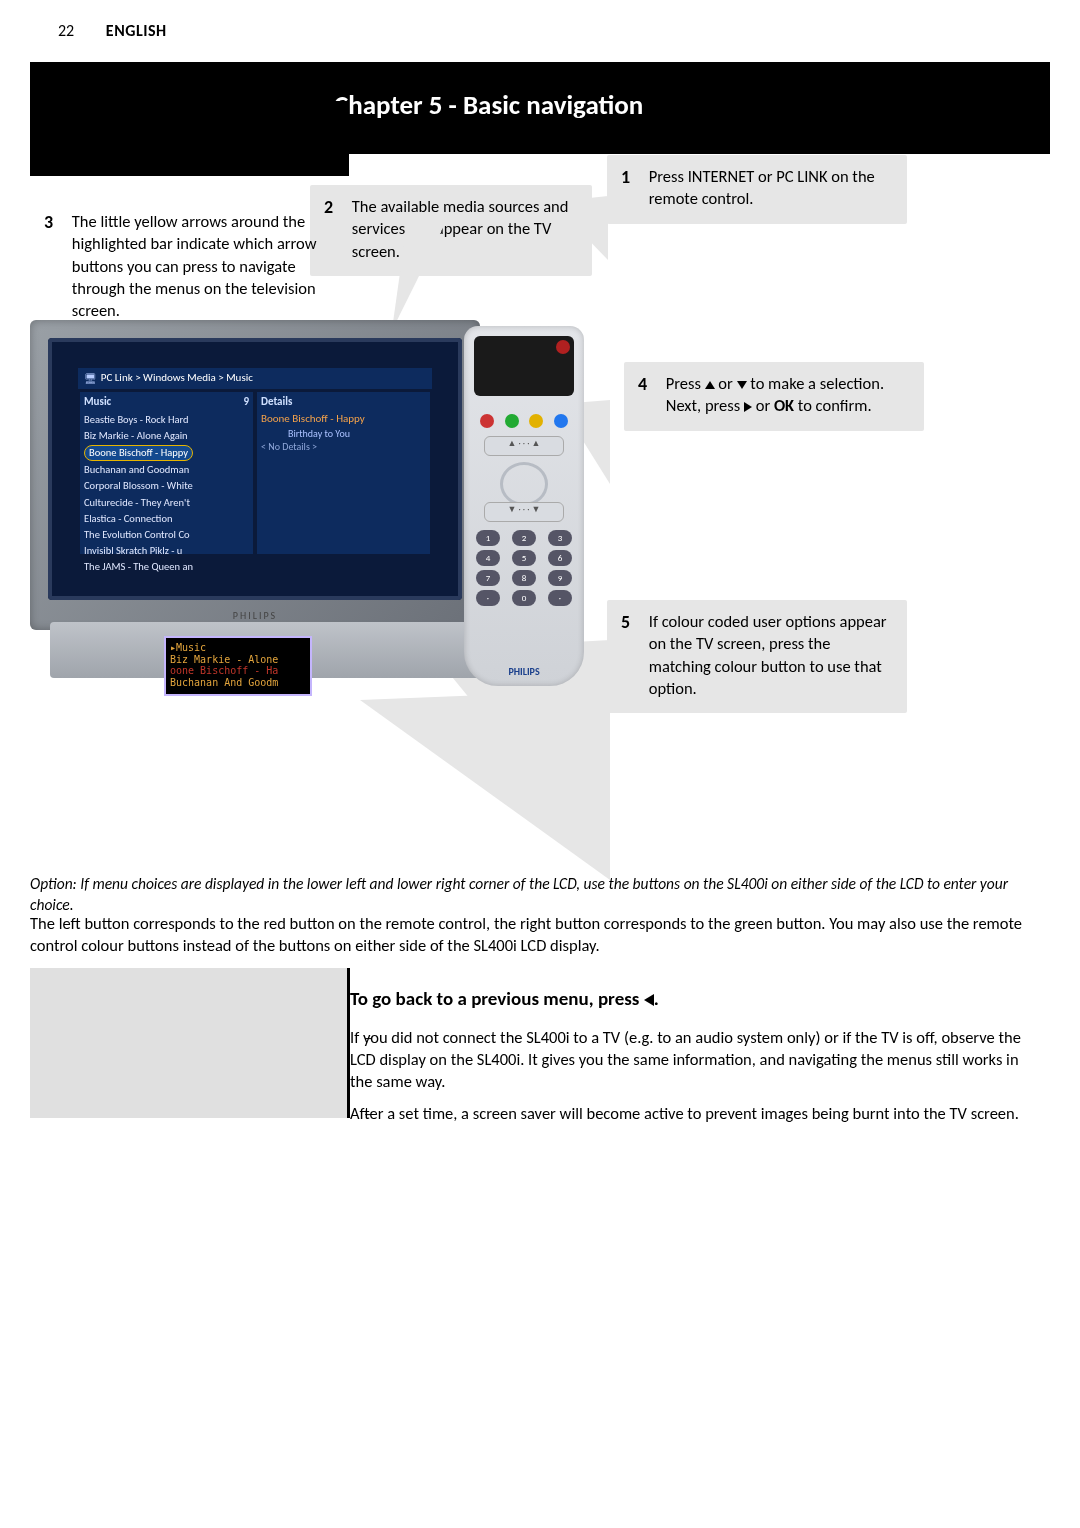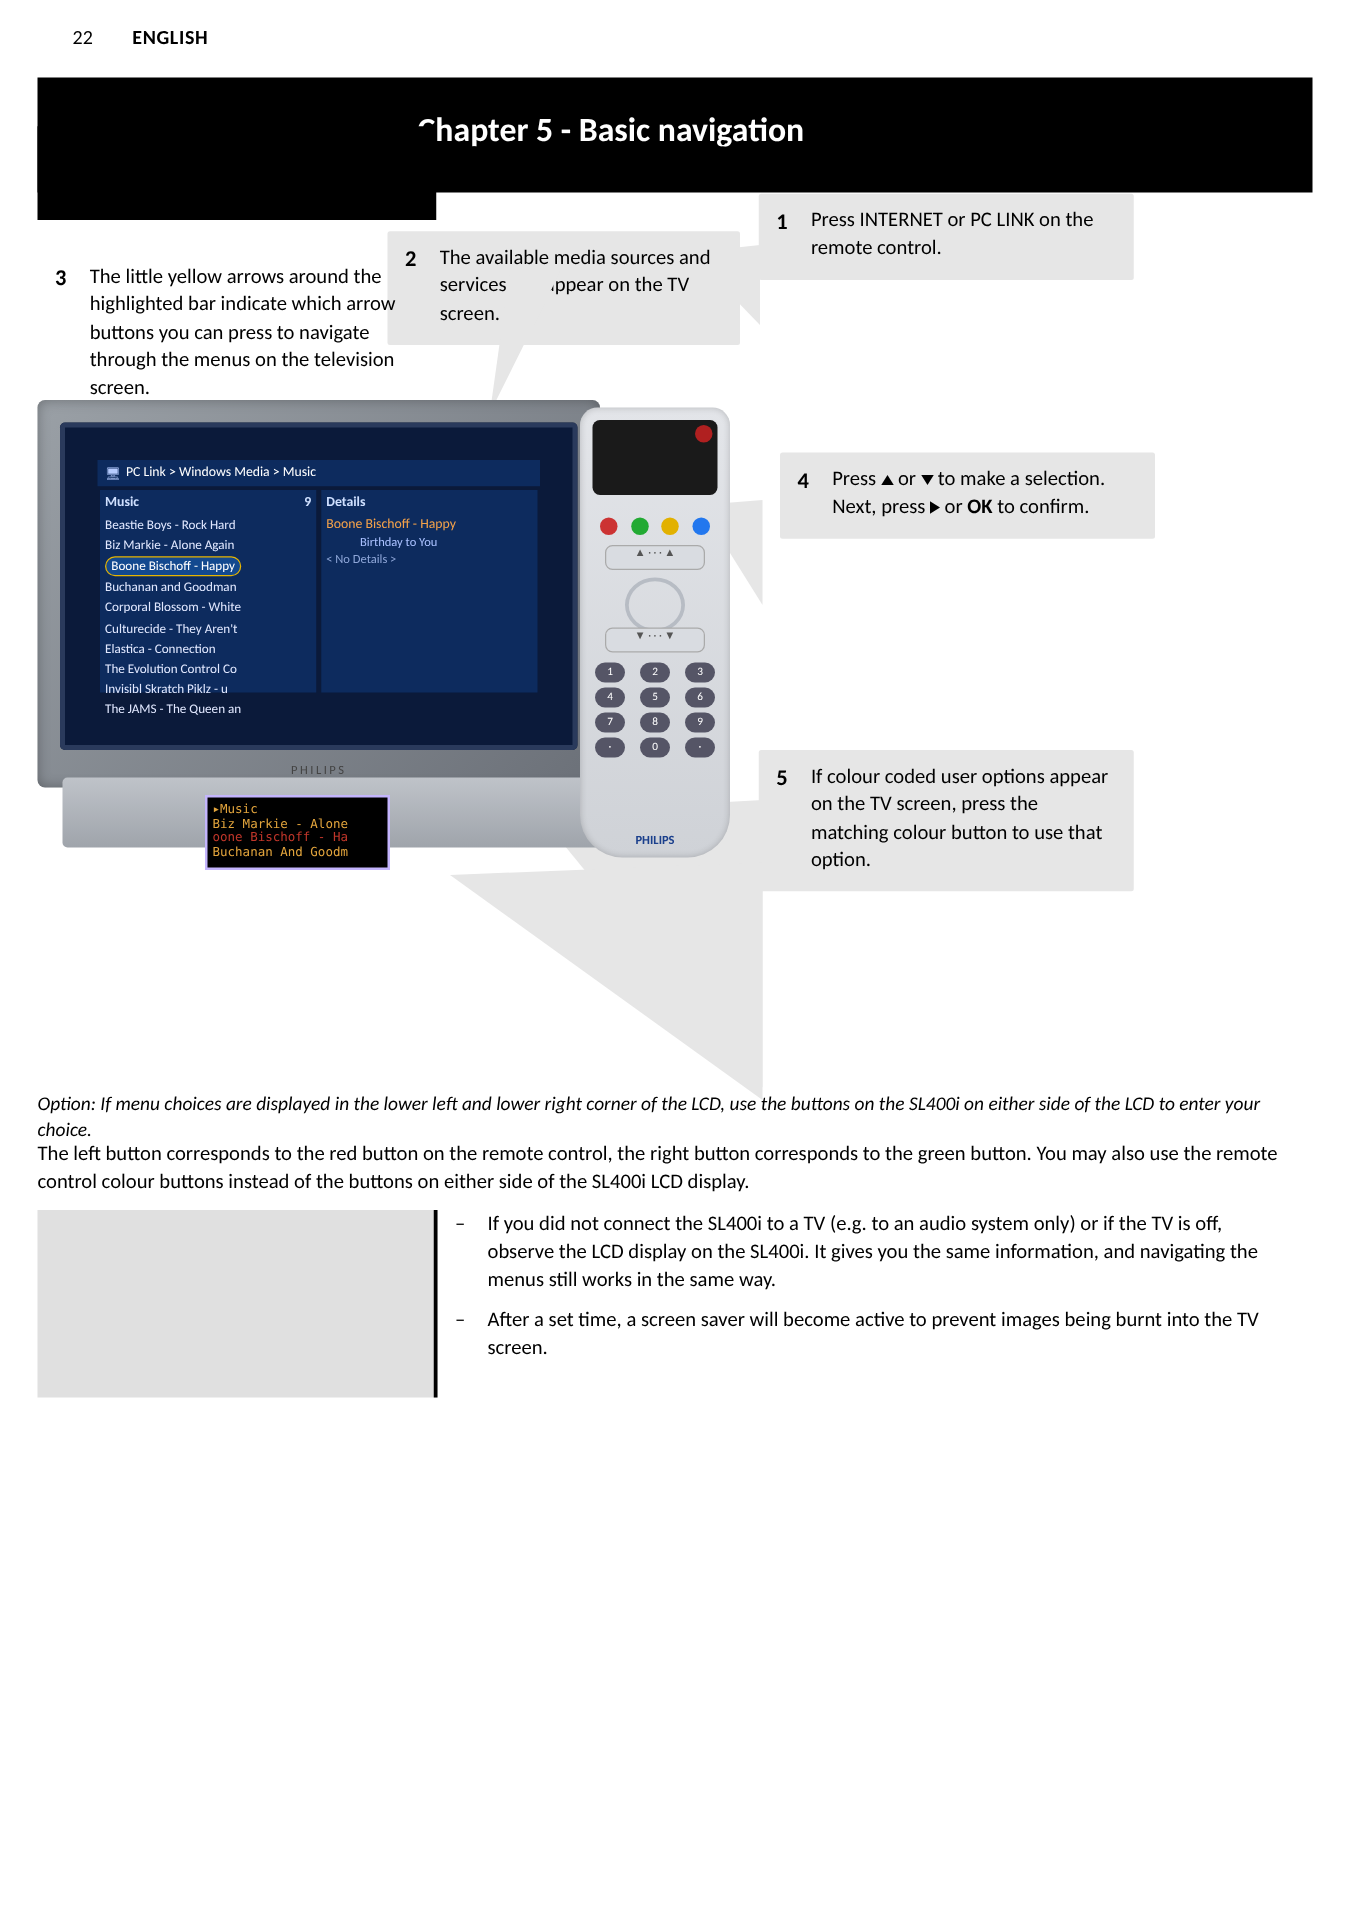--- a/index.html
+++ b/index.html
@@ -114,21 +114,21 @@
     position: absolute; left: 30px; top: 874px; right: 56px;
     font-style: italic; font-size: 15.5px;
   }
   .para1 { position: absolute; left: 30px; top: 912px; right: 56px; font-size: 16.5px; }
 
   .sec2-left { position: absolute; left: 30px; top: 968px; width: 320px; height: 150px;
     background: #e0e0e0; border-right: 3px solid #000;}
   .sec2-right { position: absolute; left: 350px; top: 968px; right: 56px; }
   .sec2-right h3 { font-weight:700; font-size: 19px; margin: 18px 0 14px 0;}
   .sec2-right ul { list-style: none; padding: 0; }
-  .sec2-right li { position: relative; padding-left: 40px; margin-bottom: 10px; font-size: 16.5px;}
+  .sec2-right li { position: relative; margin-bottom: 10px; font-size: 16.5px;}
   .sec2-right li::before { content:"–"; position:absolute; left:14px; }
 
   .tri-left { display:inline-block; width:0; height:0; border-top:6px solid transparent; border-bottom:6px solid transparent; border-right:10px solid #000; vertical-align: -1px;}
   .tri-right{ display:inline-block; width:0; height:0; border-top:5px solid transparent; border-bottom:5px solid transparent; border-left:8px solid #000; vertical-align: -1px;}
   .tri-up{ display:inline-block; width:0; height:0; border-left:5px solid transparent; border-right:5px solid transparent; border-bottom:8px solid #000; vertical-align: 0;}
   .tri-down{ display:inline-block; width:0; height:0; border-left:5px solid transparent; border-right:5px solid transparent; border-top:8px solid #000; vertical-align: 0;}
 </style>
 </head>
 <body>
 
@@ -263,17 +263,20 @@
       </div>
     <div class="brand">PHILIPS</div>
   </div>
 </div>
 
 <div class="option-note">Option: If menu choices are displayed in the lower left and lower right corner of the LCD, use the buttons on the SL400i on either side of the LCD to enter your choice.</div>
 <div class="para1">The left button corresponds to the red button on the remote control, the right button corresponds to the green button. You may also use the remote control colour buttons instead of the buttons on either side of the SL400i LCD display.</div>
 
 <div class="sec2-left"></div>
 <div class="sec2-right">
+  <h3>
+    <span>To go back to a previous menu, press </span><span class="tri-left"></span><span>.</span>
+  </h3>
   <ul id="sec2-list">
       <li>If you did not connect the SL400i to a TV (e.g. to an audio system only) or if the TV is off, observe the LCD display on the SL400i. It gives you the same information, and navigating the menus still works in the same way.</li>
       <li>After a set time, a screen saver will become active to prevent images being burnt into the TV screen.</li>
     </ul>
 </div>
 
 </body></html>

